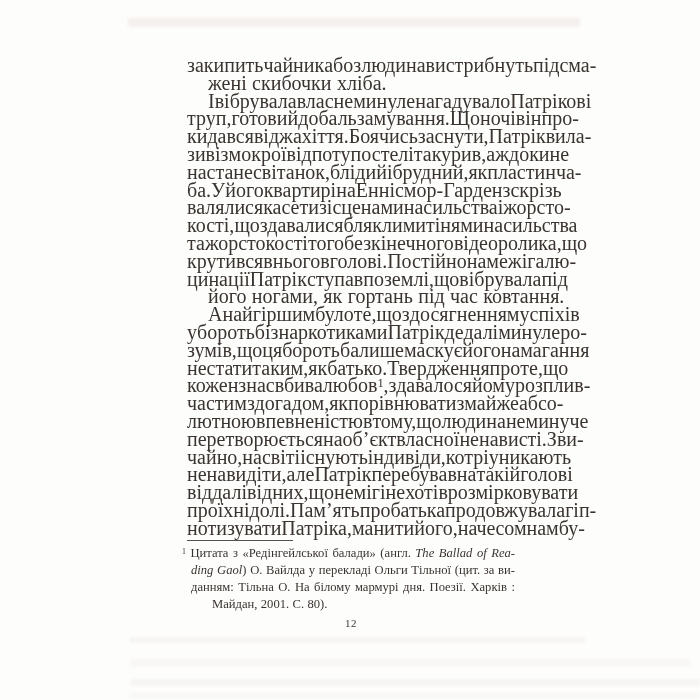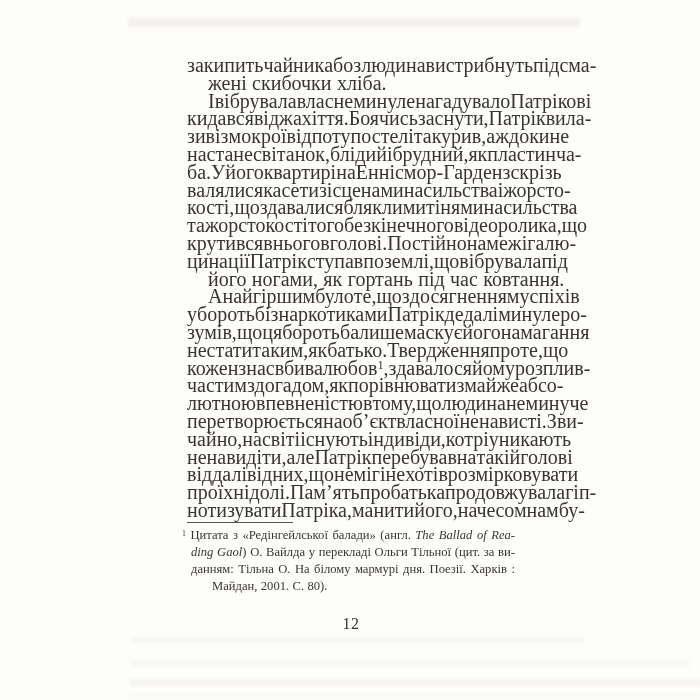--- a/index.html
+++ b/index.html
@@ -59,23 +59,23 @@
     margin-top: 4px;
     padding-left: 4px;
   }
   .footnote .line {
     height: 16.9px;
     line-height: 16.9px;
     font-size: 12.6px;
   }
   .footnote .hang { margin-left: -9px; }
   .page-number {
-    margin-top: 20px;
+    margin-top: 4px;
     text-align: center;
-    font-size: 16px;
+    font-size: 11px;
     letter-spacing: 0.5px;
     color: #3a3430;
   }
 </style>
 </head>
 <body>
 
 <div class="page">
   <div class="band band-top"></div>
   <div class="band band-b1"></div>
@@ -101,20 +101,29 @@
         </div>
         <div class="line just indent">
           <span class="word">І</span>
           <span class="word">вібрувала</span>
           <span class="word">власне</span>
           <span class="word">минуле</span>
           <span class="word">нагадувало</span>
           <span class="word">Патрікові</span>
         </div>
         <div class="line just">
+          <span class="word">труп,</span>
+          <span class="word">готовий</span>
+          <span class="word">до</span>
+          <span class="word">бальзамування.</span>
+          <span class="word">Щоночі</span>
+          <span class="word">він</span>
+          <span class="word">про-</span>
+        </div>
+        <div class="line just">
           <span class="word">кидався</span>
           <span class="word">від</span>
           <span class="word">жахіття.</span>
           <span class="word">Боячись</span>
           <span class="word">заснути,</span>
           <span class="word">Патрік</span>
           <span class="word">вила-</span>
         </div>
         <div class="line just">
           <span class="word">зив</span>

